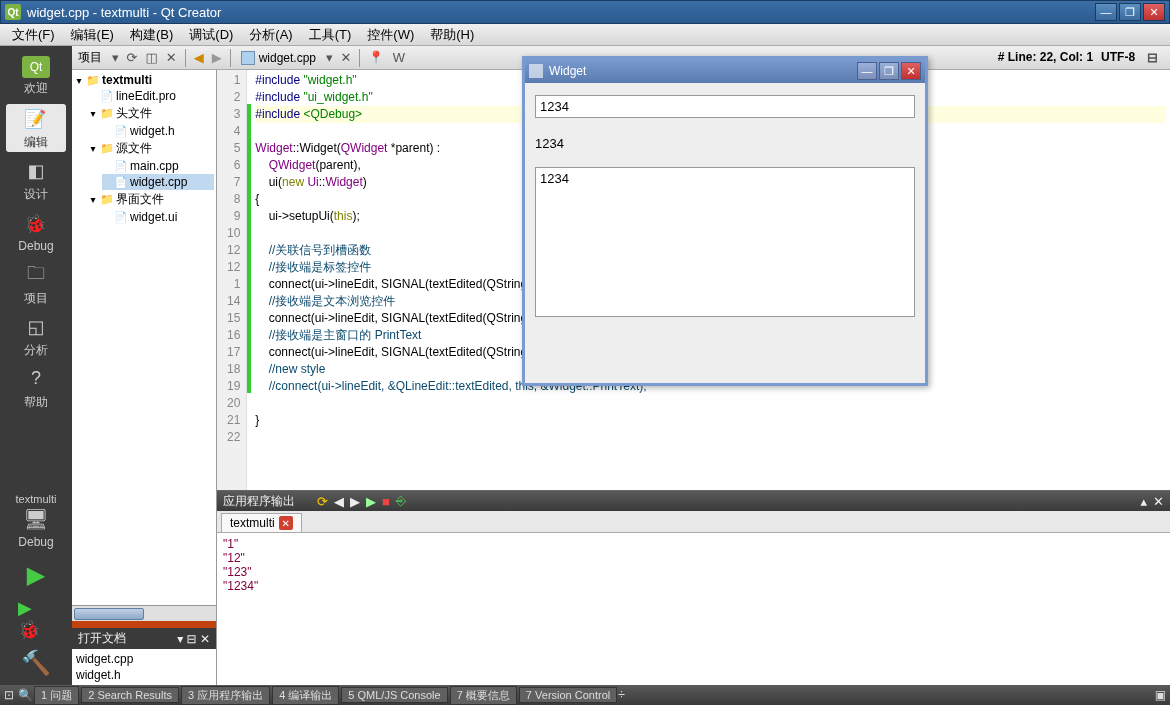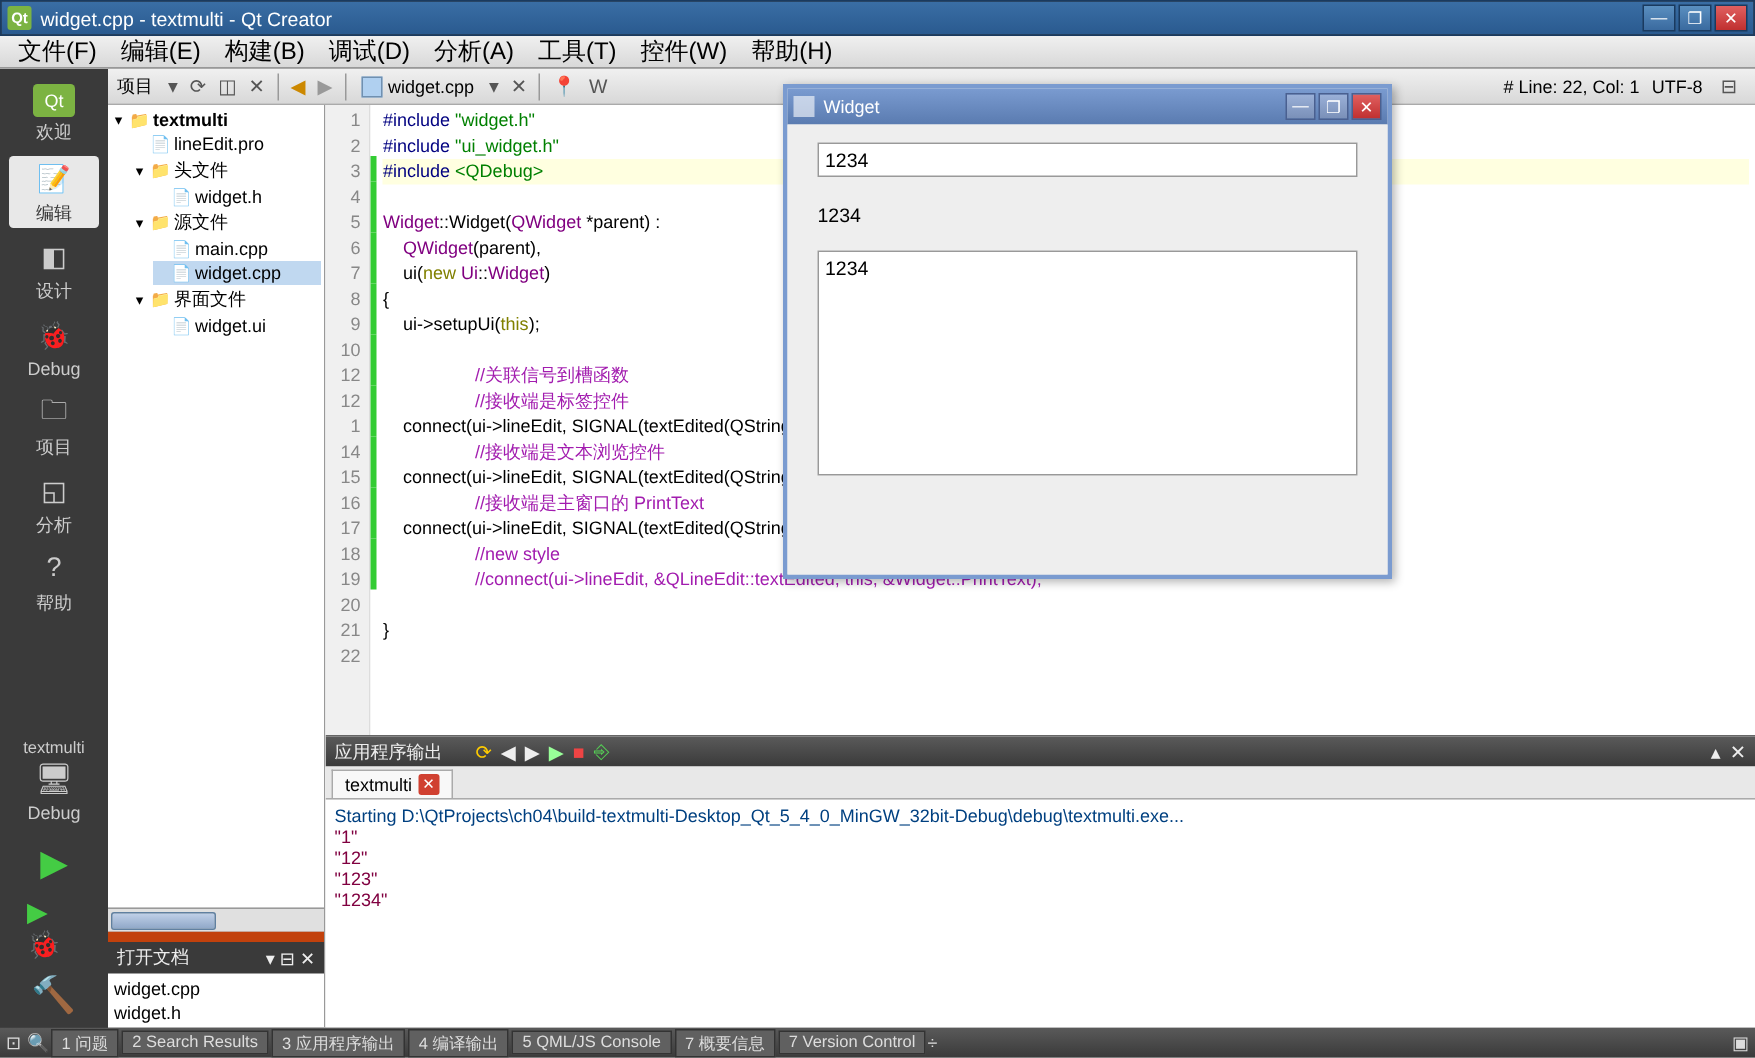--- a/index.html
+++ b/index.html
@@ -8,21 +8,21 @@
 
 .titlebar { height:24px; background:linear-gradient(#3a6ea5,#2a5a8f); display:flex; align-items:center; padding:0 4px; color:#fff; border:1px solid #1a3a5f; }
 .titlebar .icon { width:16px; height:16px; background:#7cb342; border-radius:2px; margin-right:6px; display:flex; align-items:center; justify-content:center; color:#fff; font-size:10px; font-weight:bold; }
 .titlebar .title { flex:1; font-size:13px; }
 .titlebar .winbtns { display:flex; gap:2px; }
 .titlebar .winbtn { width:22px; height:18px; background:linear-gradient(#5a8fc0,#3a6a9f); border:1px solid #1a3a5f; display:flex; align-items:center; justify-content:center; color:#fff; font-size:11px; cursor:pointer; }
 .titlebar .winbtn.close { background:linear-gradient(#e06060,#c03030); }
 
 
 .menubar { height:22px; background:linear-gradient(#f0f0f0,#d8d8d8); display:flex; align-items:center; padding:0 4px; border-bottom:1px solid #aaa; }
-.menubar .item { padding:2px 8px; cursor:pointer; font-size:16px;text-align:right; }
+.menubar .item { padding:2px 8px; cursor:pointer; font-size:13px;text-align:right; }
 
 
 .main { display:flex; height:calc(100% - 46px - 20px); background:#3a3a3a; }
 
 
 .modebar { width:72px; background:#3a3a3a; display:flex; flex-direction:column; align-items:center; padding-top:4px; }
 .modebar .mode { width:60px; height:48px; display:flex; flex-direction:column; align-items:center; justify-content:center; color:#ccc; cursor:pointer; margin:2px 0; font-size:11px; gap:2px; }
 .modebar .mode.active { background:#e8e8e8; color:#333; border-radius:3px; }
 .modebar .mode .mi { width:28px; height:26px; display:flex; align-items:center; justify-content:center; font-size:18px; }
 .modebar .spacer { flex:1; }
@@ -31,21 +31,21 @@
 
 .content { flex:1; display:flex; flex-direction:column; background:#f0f0f0; }
 
 
 .toptools { height:24px; background:linear-gradient(#f0f0f0,#d8d8d8); display:flex; align-items:center; border-bottom:1px solid #aaa; }
 .toptools .label { padding:0 6px; font-size:12px; }
 .toptools .tbtn { padding:0 4px; cursor:pointer; font-size:13px; color:#555; }
 .toptools .divider { width:1px; height:18px; background:#999; margin:0 4px; }
 .toptools .tabfile { display:flex; align-items:center; padding:0 6px; gap:4px; }
 .toptools .tabfile .fi { width:14px; height:14px; background:#b0d0f0; border:1px solid #7090b0; display:inline-block; }
-.toptools .right { margin-left:auto; display:flex; align-items:center; gap:8px; padding-right:8px; }
+.toptools .right { margin-left:auto; display:flex; gap:8px; padding-right:8px;font-weight:bold; }
 
 
 .body { flex:1; display:flex; overflow:hidden; }
 
 
 .projpane { width:145px; background:#fff; border-right:1px solid #999; overflow:hidden; display:flex; flex-direction:column; }
 .projtree { flex:1; padding:2px; font-size:12px; }
 .projtree .tn { display:flex; align-items:center; gap:2px; padding:1px 0; white-space:nowrap; cursor:pointer; }
 .projtree .tn .tog { width:10px; text-align:center; font-size:10px; }
 .projtree .tn .ti { width:14px; height:14px; display:inline-flex; align-items:center; justify-content:center; font-size:11px; }
@@ -62,21 +62,21 @@
 .gutter { background:#f0f0f0; color:#888; text-align:right; padding:2px 6px 2px 10px; border-right:1px solid #ddd; user-select:none; }
 .gutter div { height:17px; line-height:17px; }
 .changebar { width:4px; background:#fff; }
 .changebar div { height:17px; }
 .changebar .g { background:#3c3; }
 .code { flex:1; padding:2px 4px; white-space:pre; line-height:17px; }
 .code span.kw { color:#808000; }
 .code span.pp { color:#000080; }
 .code span.str { color:#008000; }
 .code span.ty { color:#800080; }
-.code span.cm { color:#a21caf;margin-left:48px; }
+.code span.cm { color:#0c4a6e; }
 .code span.fn { color:#000; }
 
 
 .outpane { height:195px; background:#fff; border-top:1px solid #666; display:flex; flex-direction:column; }
 .outpane .obar { height:20px; background:linear-gradient(#5a5a5a,#3a3a3a); color:#eee; display:flex; align-items:center; padding:0 6px; gap:6px; }
 .outpane .obar .obtn { cursor:pointer; font-size:13px; }
 .outpane .otabs { height:22px; background:#e8e8e8; display:flex; align-items:flex-end; padding-left:4px; border-bottom:1px solid #aaa; }
 .outpane .otab { padding:2px 8px; background:#f8f8f8; border:1px solid #aaa; border-bottom:none; display:flex; gap:4px; align-items:center; }
 .outpane .otab .cx { background:#d04030; color:#fff; width:14px; height:14px; display:flex; align-items:center; justify-content:center; font-size:10px; border-radius:2px; }
 .outpane .out { flex:1; padding:4px 6px; font-family:Consolas,monospace; font-size:13px; overflow:auto; }
@@ -89,21 +89,21 @@
 .statusbar .btab { background:#606060; border:1px solid #333; padding:1px 6px; margin:0 1px; cursor:pointer; font-size:11px; }
 .statusbar .grow { flex:1; }
 
 
 .runwin { position:absolute; left:522px; top:56px; width:406px; height:330px; border:3px solid #7a9bd0; background:#eee; box-shadow:2px 2px 6px rgba(0,0,0,0.3); }
 .runwin .rtitle { height:24px; background:linear-gradient(#7a9bd0,#5a7bb0); display:flex; align-items:center; padding:0 4px; color:#fff; font-size:13px; }
 .runwin .rtitle .ri { width:14px; height:14px; background:#fff; margin-right:6px; opacity:0.6; }
 .runwin .rtitle .grow { flex:1; }
 .runwin .rtitle .rbtn { width:20px; height:18px; background:linear-gradient(#9ab0d8,#7a90b8); border:1px solid #4a6090; margin-left:2px; display:flex; align-items:center; justify-content:center; color:#fff; font-size:11px; cursor:pointer; }
 .runwin .rtitle .rbtn.close { background:linear-gradient(#e06060,#c03030); }
-.runwin .rbody { padding:12px 20px; background:#eee; height:calc(100% - 24px); }
+.runwin .rbody { padding:12px 10px; background:#eee; height:calc(100% - 24px); }
 .runwin .lineedit { width:100%; border:1px solid #999; background:#fff; padding:3px 4px; font-size:13px; margin-bottom:18px; }
 .runwin .label { font-size:13px; margin-bottom:16px; }
 .runwin .textarea { width:100%; height:150px; border:1px solid #999; background:#fff; padding:3px 4px; font-size:13px; }
 .hscroll { height:16px; background:#e0e0e0; border-top:1px solid #999; position:relative; }
 .hscroll .thumb { position:absolute; left:2px; top:2px; height:12px; width:70px; background:linear-gradient(#c0d0e8,#90a8c8); border:1px solid #6080a0; border-radius:2px; }
 .kitbox { color:#ccc; text-align:center; font-size:10px; padding:4px 0; }
 .kitbox .ki { width:36px; height:28px; margin:0 auto 2px; display:flex; align-items:center; justify-content:center; font-size:20px; }
 </style>
 </head>
 <body>
@@ -337,21 +337,20 @@
             <span class="obtn">▴</span>
             <span class="obtn">✕</span>
           </div>
           <div class="otabs">
             <div class="otab">
                 <span>textmulti</span>
                 <span class="cx">✕</span>
               </div>
           </div>
           <div class="out" id="out">
-              <div class="o1">Starting D:\QtProjects\ch04\build-textmulti-Desktop_Qt_5_4_0_MinGW_32bit-Debug\debug\textmulti.exe...</div>
               <div class="o2">"1"</div>
               <div class="o2">"12"</div>
               <div class="o2">"123"</div>
               <div class="o2">"1234"</div>
             </div>
         </div>
       </div>
     </div>
   </div>
 </div>

